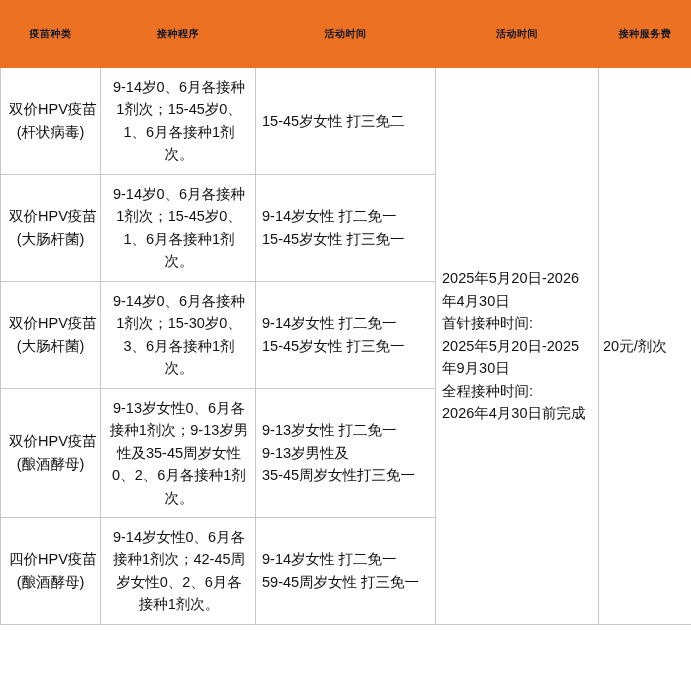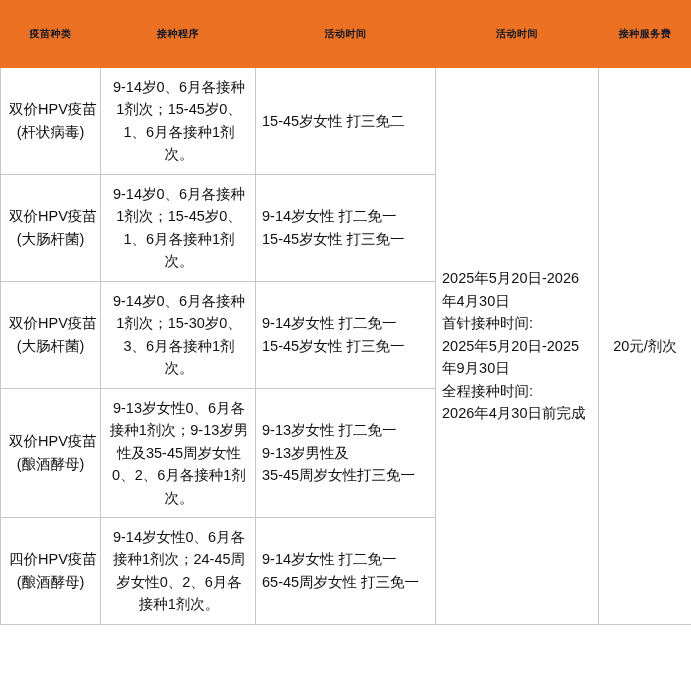--- a/index.html
+++ b/index.html
@@ -61,21 +61,20 @@
     display: block;
   }
   td.cell-time {
     text-align: left;
     padding: 5px 6px;
   }
   td.cell-time .line {
     display: block;
   }
   td.cell-fee {
-    text-align: center;
     padding: 8px 4px;
     margin-top: 8px;
   }
 </style>
 </head>
 <body>
 
 <table id="vaccine-table">
   <colgroup>
     <col class="c-type">
@@ -146,20 +145,20 @@
         <span class="line">9-13岁女性 打二免一</span>
         <span class="line">9-13岁男性及</span>
         <span class="line">35-45周岁女性打三免一</span>
       </td>
     </tr>
     <tr>
       <td class="cell-type">
         <span class="line">四价HPV疫苗</span>
         <span class="line">(酿酒酵母)</span>
       </td>
-      <td class="cell-proc">9-14岁女性0、6月各接种1剂次；24-45周岁女性0、2、6月各接种1剂次。</td>
+      <td class="cell-proc">9-14岁女性0、6月各接种1剂次；42-45周岁女性0、2、6月各接种1剂次。</td>
       <td class="cell-policy">
         <span class="line">9-14岁女性 打二免一</span>
-        <span class="line">65-45周岁女性 打三免一</span>
+        <span class="line">59-45周岁女性 打三免一</span>
       </td>
     </tr>
   </tbody>
 </table>
 
 </body></html>

